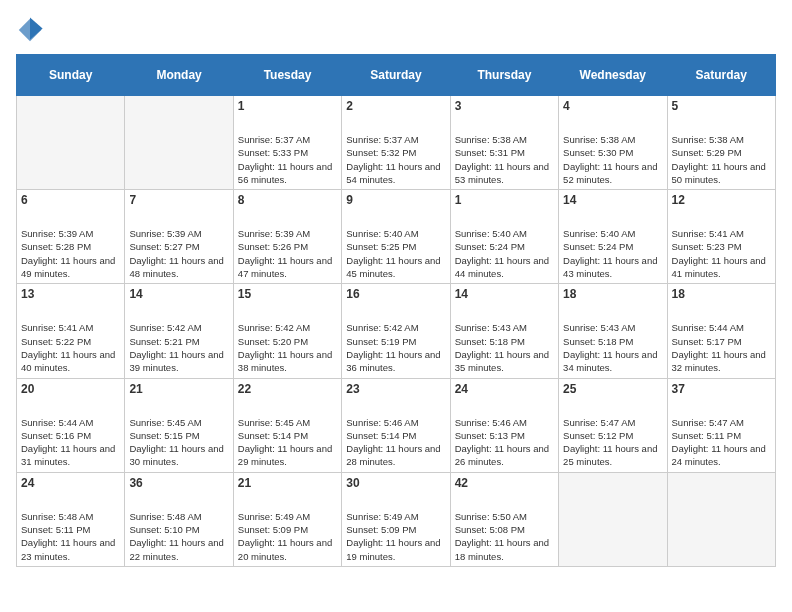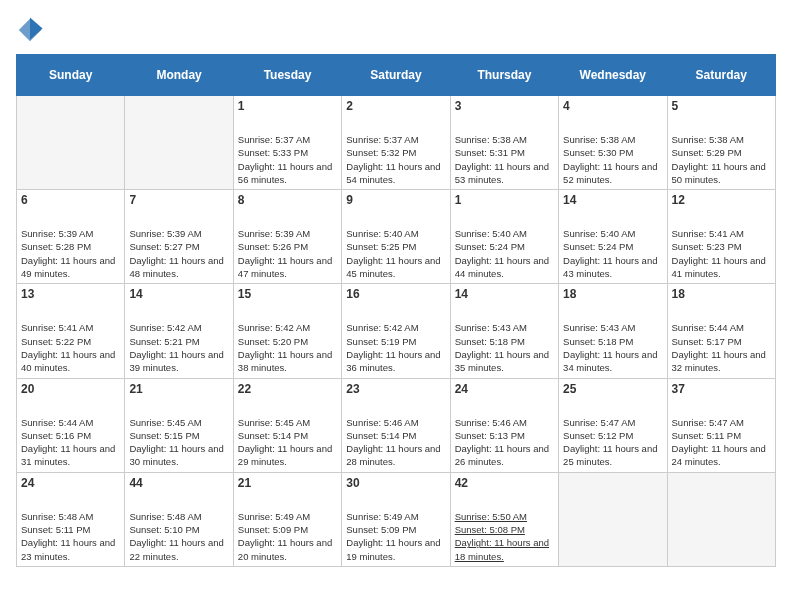--- a/index.html
+++ b/index.html
@@ -291,40 +291,40 @@
         </td>
       </tr>
       <tr>
         <td>
           <span class="day-number">24</span>
           <div class="day-detail" style="white-space: pre-line;">Sunrise: 5:48 AM
 Sunset: 5:11 PM
 Daylight: 11 hours and 23 minutes.</div>
         </td>
         <td>
-          <span class="day-number">44</span>
+          <span class="day-number">36</span>
           <div class="day-detail" style="white-space: pre-line;">Sunrise: 5:48 AM
 Sunset: 5:10 PM
 Daylight: 11 hours and 22 minutes.</div>
         </td>
         <td>
           <span class="day-number">21</span>
           <div class="day-detail" style="white-space: pre-line;">Sunrise: 5:49 AM
 Sunset: 5:09 PM
 Daylight: 11 hours and 20 minutes.</div>
         </td>
         <td>
           <span class="day-number">30</span>
           <div class="day-detail" style="white-space: pre-line;">Sunrise: 5:49 AM
 Sunset: 5:09 PM
 Daylight: 11 hours and 19 minutes.</div>
         </td>
         <td>
           <span class="day-number">42</span>
-          <div class="day-detail" style="white-space: pre-line; text-decoration: underline;">Sunrise: 5:50 AM
+          <div class="day-detail" style="white-space: pre-line;">Sunrise: 5:50 AM
 Sunset: 5:08 PM
 Daylight: 11 hours and 18 minutes.</div>
         </td>
         <td class="empty"></td>
         <td class="empty"></td>
       </tr>
     </tbody>
 </table>
 
 </body></html>

